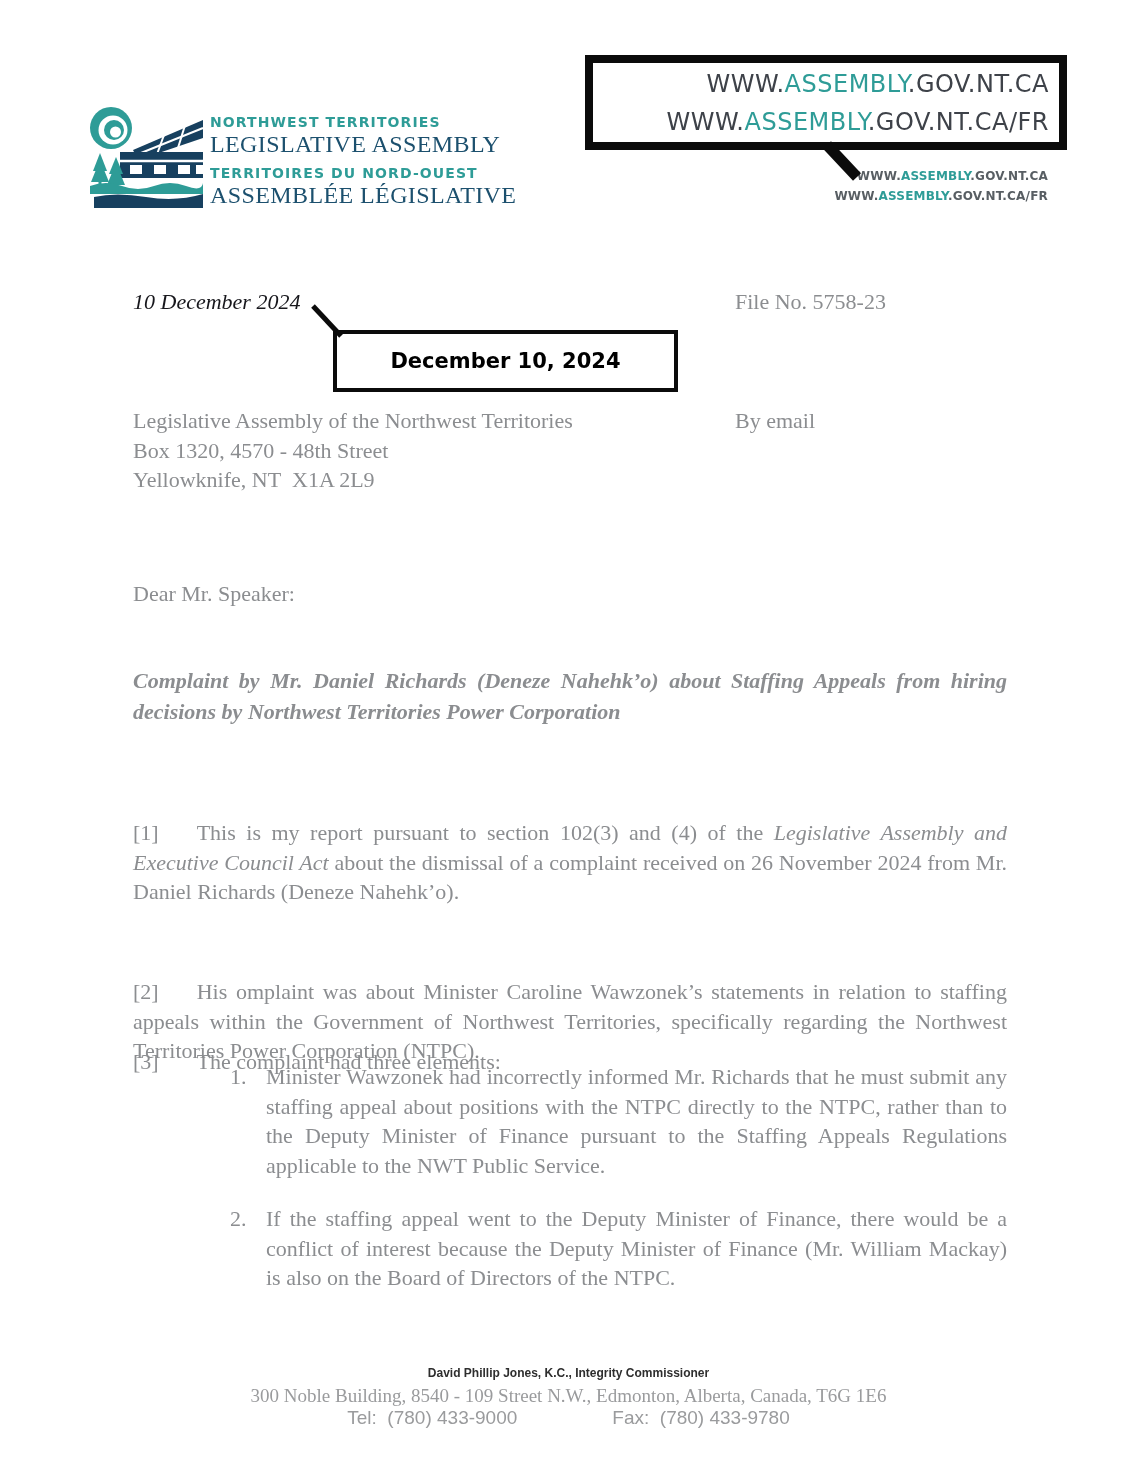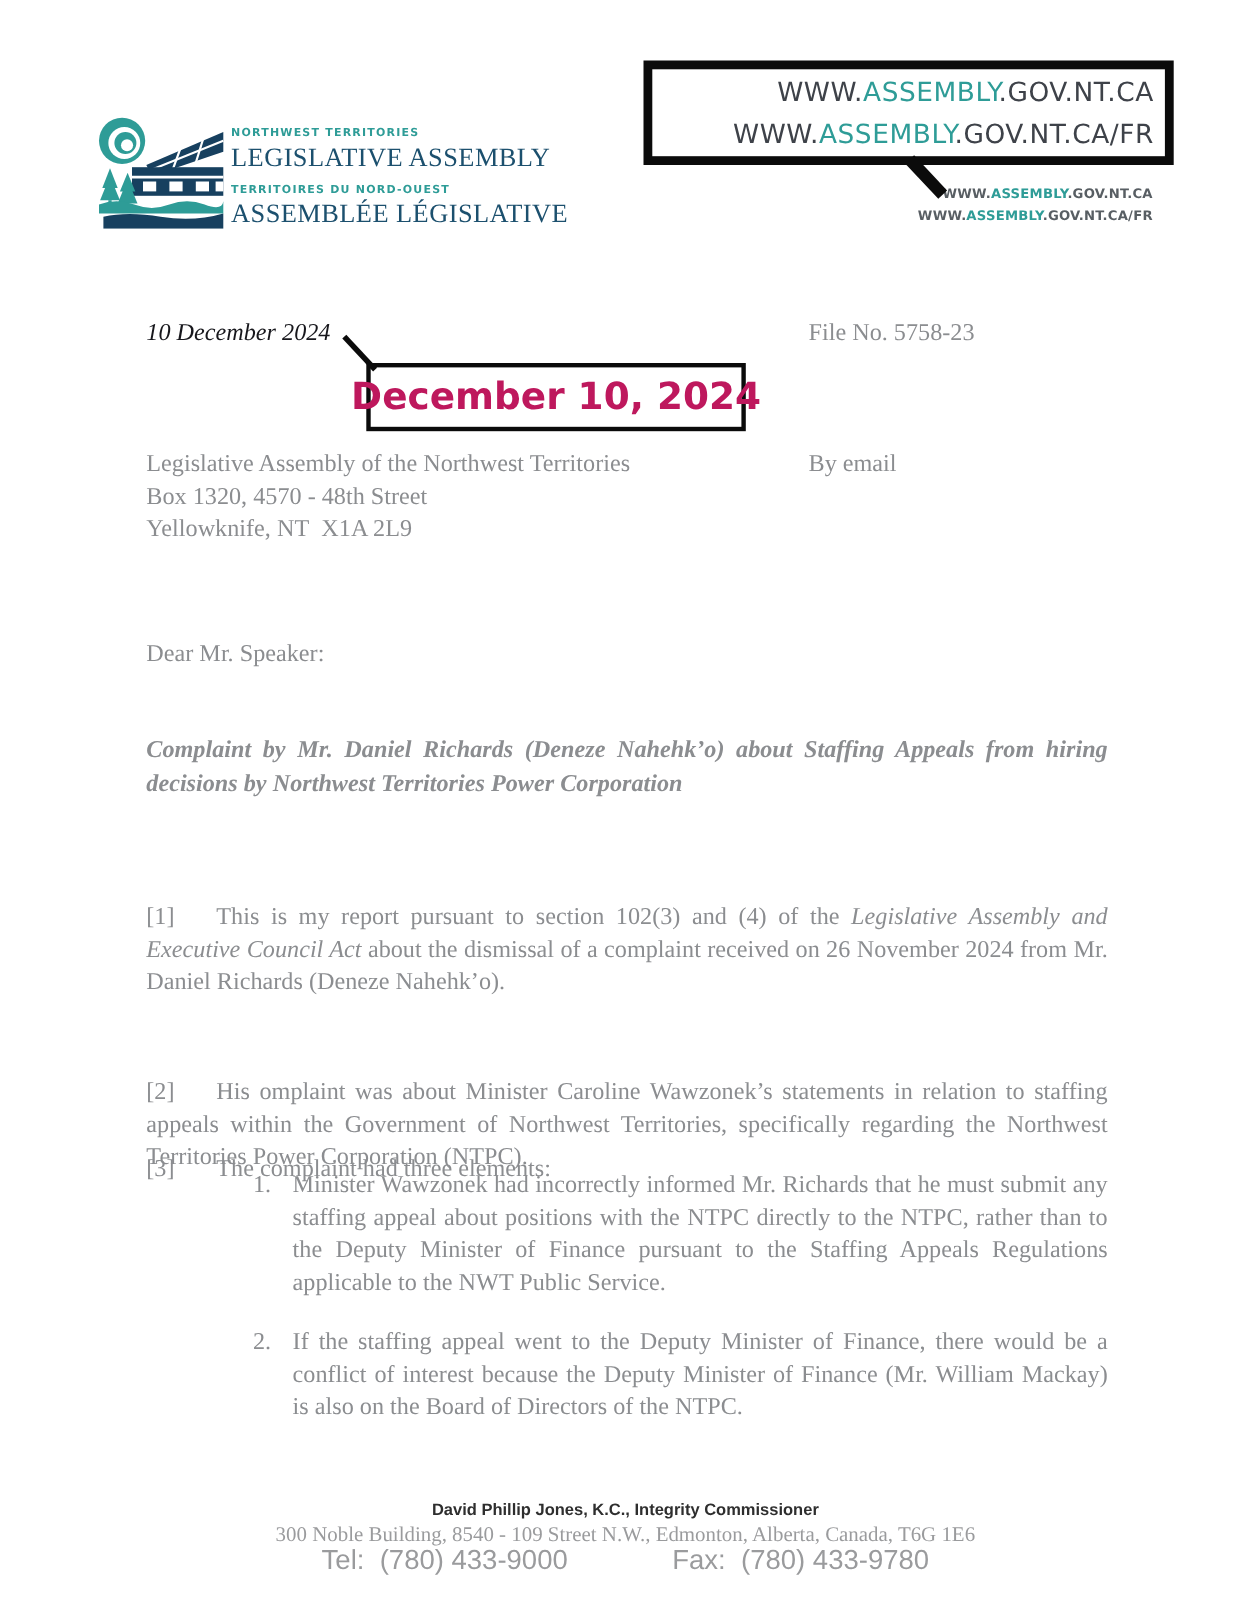--- a/index.html
+++ b/index.html
@@ -3,43 +3,43 @@
 <meta charset="utf-8">
 <style>
   html,body{margin:0;padding:0;background:#ffffff;}
   .page{position:relative;width:1137px;height:1473px;background:#ffffff;overflow:hidden;
         font-family:"Liberation Serif", serif;}
   .abs{position:absolute;}
 
   
   .logo-mark{left:86px;top:98px;width:120px;height:110px;}
   .wordmark{left:210px;top:115px;}
-  .wm-small{font-family:"DejaVu Sans", sans-serif;font-size:10px;font-weight:bold;
+  .wm-small{font-family:"DejaVu Sans", sans-serif;font-size:14px;font-weight:bold;
             letter-spacing:1.1px;color:#2E9C97;line-height:14px;}
   .wm-big{font-family:"Liberation Serif", serif;font-size:24px;color:#1C506E;
           letter-spacing:0.4px;line-height:28px;margin-top:1px;}
   .wm-gap{margin-top:8px;}
 
   
   .url-box{left:585px;top:55px;width:482px;height:95px;border:8px solid #0b0b0b;
            background:#ffffff;box-sizing:border-box;display:flex;flex-direction:column;
            justify-content:center;align-items:flex-end;padding-right:10px;}
   .url-line{font-family:"DejaVu Sans", sans-serif;font-size:24px;letter-spacing:0.5px;
             color:#3E4249;line-height:38px;white-space:nowrap;}
   .url-line .brand{color:#2E9C97;}
   .urls-small{right:89px;top:166px;text-align:right;font-family:"DejaVu Sans", sans-serif;
               font-size:12px;font-weight:bold;letter-spacing:0.2px;color:#585E63;line-height:20px;}
   .urls-small .brand{color:#2E9C97;}
 
   
   .date-box{left:333px;top:330px;width:345px;height:62px;border:4px solid #0b0b0b;
             background:#ffffff;box-sizing:border-box;display:flex;align-items:center;
             justify-content:center;}
-  .date-box-text{font-family:"DejaVu Sans", sans-serif;font-size:34px;font-weight:bold;
-                 color:#be185d;white-space:nowrap;}
+  .date-box-text{font-family:"DejaVu Sans", sans-serif;font-size:21px;font-weight:bold;
+                 color:#000000;white-space:nowrap;}
 
   
   .dark{color:#17171C;}
   .gray{color:#8B8D90;}
   .body-text{font-size:22px;line-height:29.5px;}
   .date-line{left:133px;top:287px;font-style:italic;}
   .file-no{left:735px;top:287px;}
   .recipient{left:133px;top:406px;}
   .by-email{left:735px;top:406px;}
   .salutation{left:133px;top:579px;}
@@ -51,27 +51,27 @@
   .p3{left:133px;top:1007px;}
   .tab{display:inline-block;width:38px;}
   .list-item{left:230px;width:777px;display:flex;}
   .li1{top:1062px;}
   .li2{top:1204px;}
   .li-num{width:36px;flex-shrink:0;}
   .li-text{flex:1;text-align:justify;}
 
   
   .footer-name{left:0;top:1362px;width:1137px;text-align:center;
-               font-family:"Liberation Sans", sans-serif;font-size:15px;font-weight:bold;
+               font-family:"Liberation Sans", sans-serif;font-size:12px;font-weight:bold;
                color:#2E2E2E;line-height:22px;}
   .footer-addr{left:0;top:1385px;width:1137px;text-align:center;
                font-family:Liberation Serif, serif;font-size:19px;color:#9A9B9D;
                line-height:22px;}
   .footer-telfax{left:0;top:1407px;width:1137px;display:flex;justify-content:center;gap:95px;
-                 font-family:"Liberation Sans", sans-serif;font-size:25px;color:#9A9B9D;
+                 font-family:"Liberation Sans", sans-serif;font-size:19px;color:#9A9B9D;
                  line-height:22px;}
 
   .overlay{left:0;top:0;width:1137px;height:1473px;pointer-events:none;}
 </style>
 </head>
 <body>
 
 <div class="page">
 
   <svg class="abs logo-mark" viewBox="0 0 120 110">

